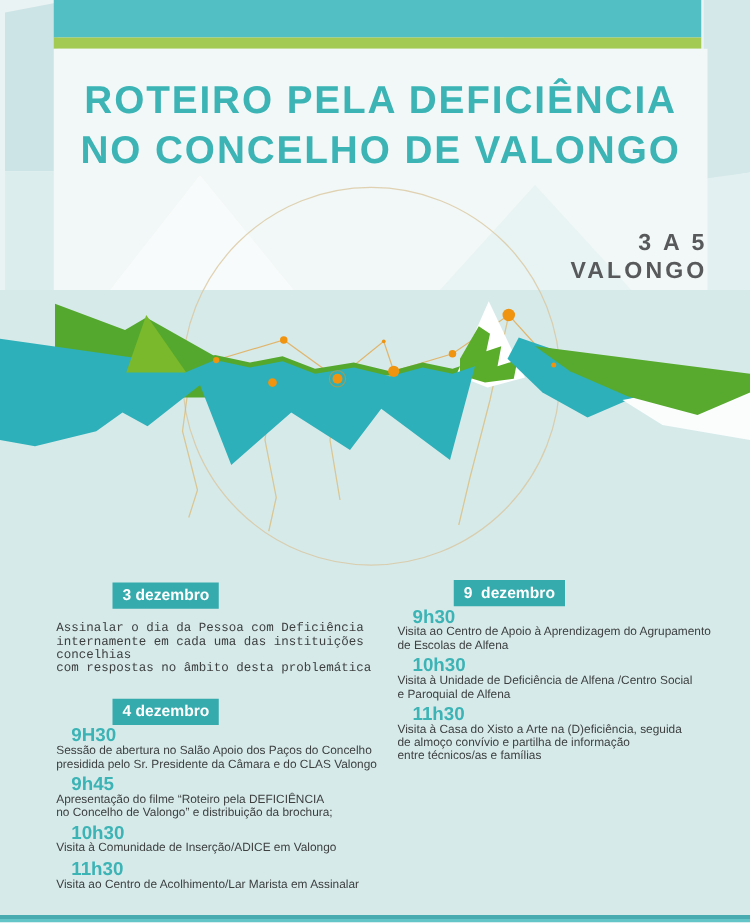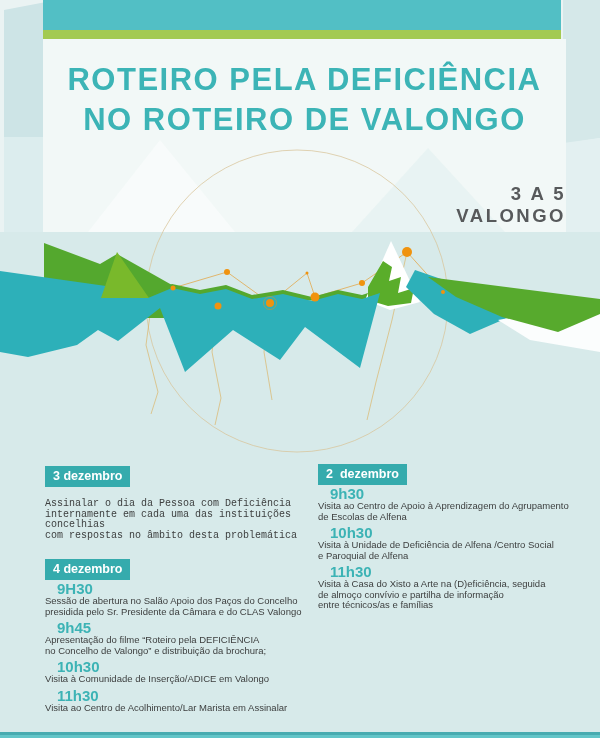--- a/index.html
+++ b/index.html
@@ -12,21 +12,21 @@
   #title-panel{position:absolute;left:43px;top:39px;width:523px;height:193px;background:#f2f8f7;z-index:1;}
   .art-svg{position:absolute;left:0;top:0;z-index:2;pointer-events:none;}
   #title-block{position:absolute;left:43px;top:60px;width:523px;text-align:center;z-index:3;
     color:#3cb4b6;font-weight:bold;font-size:31px;line-height:40px;letter-spacing:1.5px;}
   #dates-block{position:absolute;left:43px;top:183px;width:523px;text-align:right;z-index:3;
     color:#57595b;font-weight:bold;font-size:18.5px;line-height:22px;letter-spacing:2.5px;}
   .col{position:absolute;z-index:3;}
   #col-left{left:45px;top:466px;width:288px;}
   #col-right{left:318px;top:464px;width:282px;}
   .badge{display:inline-block;background:#35abad;color:#ffffff;font-weight:bold;
-    font-size:12.5px;line-height:14px;padding:3px 8px 4px 8px;white-space:pre;}
+    font-size:12.5px;line-height:14px;padding:3px 8px 4px 8px;white-space:pre;margin-left:45px;}
   .badge-later{margin-top:18px;}
   .note{margin-top:12px;font-size:10px;line-height:10.5px;color:#3e4040;white-space:pre-line;font-family:Liberation Mono, monospace;}
   .item{margin-top:5px;}
   .item.first{margin-top:3px;}
   .time{color:#3cb3b5;font-size:15px;line-height:12px;font-weight:bold;margin-left:12px;}
   .desc{margin-top:1px;font-size:9.5px;line-height:10.5px;color:#3e4040;white-space:pre-line;}
   .desc .u{}
   #bottom-bar{position:absolute;left:0;top:732px;width:600px;height:6px;z-index:3;
     background:linear-gradient(to bottom,#48abb0 0,#48abb0 3px,#63c5c8 3px,#63c5c8 6px);}
 </style>
@@ -77,21 +77,21 @@
       <circle cx="307" cy="273" r="1.5"></circle>
       <circle cx="315" cy="297" r="4.5"></circle>
       <circle cx="362" cy="283" r="3"></circle>
       <circle cx="407" cy="252" r="5"></circle>
       <circle cx="443" cy="292" r="2"></circle>
     </g>
   </svg>
 
   <div id="title-block">
     <div>ROTEIRO PELA DEFICIÊNCIA</div>
-    <div>NO ROTEIRO DE VALONGO</div>
+    <div>NO CONCELHO DE VALONGO</div>
   </div>
 
   <div id="dates-block">
     <div>3 A 5</div>
     <div>VALONGO</div>
   </div>
 
   <div id="col-left" class="col">
     <span class="badge">3 dezembro</span>
     <div class="note">Assinalar o dia da Pessoa com Deficiência
@@ -114,21 +114,21 @@
       <div class="time">10h30</div>
       <div class="desc">Visita à Comunidade de Inserção/ADICE  em Valongo</div>
     </div>
     <div class="item">
       <div class="time">11h30</div>
       <div class="desc">Visita ao Centro de Acolhimento/Lar Marista em Assinalar</div>
     </div>
   </div>
 
   <div id="col-right" class="col">
-    <span class="badge">2  dezembro</span>
+    <span class="badge">9  dezembro</span>
 
     <div class="item first">
       <div class="time">9h30</div>
       <div class="desc">Visita ao Centro de Apoio à Aprendizagem do Agrupamento
 de Escolas de Alfena</div>
     </div>
     <div class="item">
       <div class="time">10h30</div>
       <div class="desc">Visita à Unidade de  Deficiência de Alfena /Centro Social
 e Paroquial de Alfena</div>

